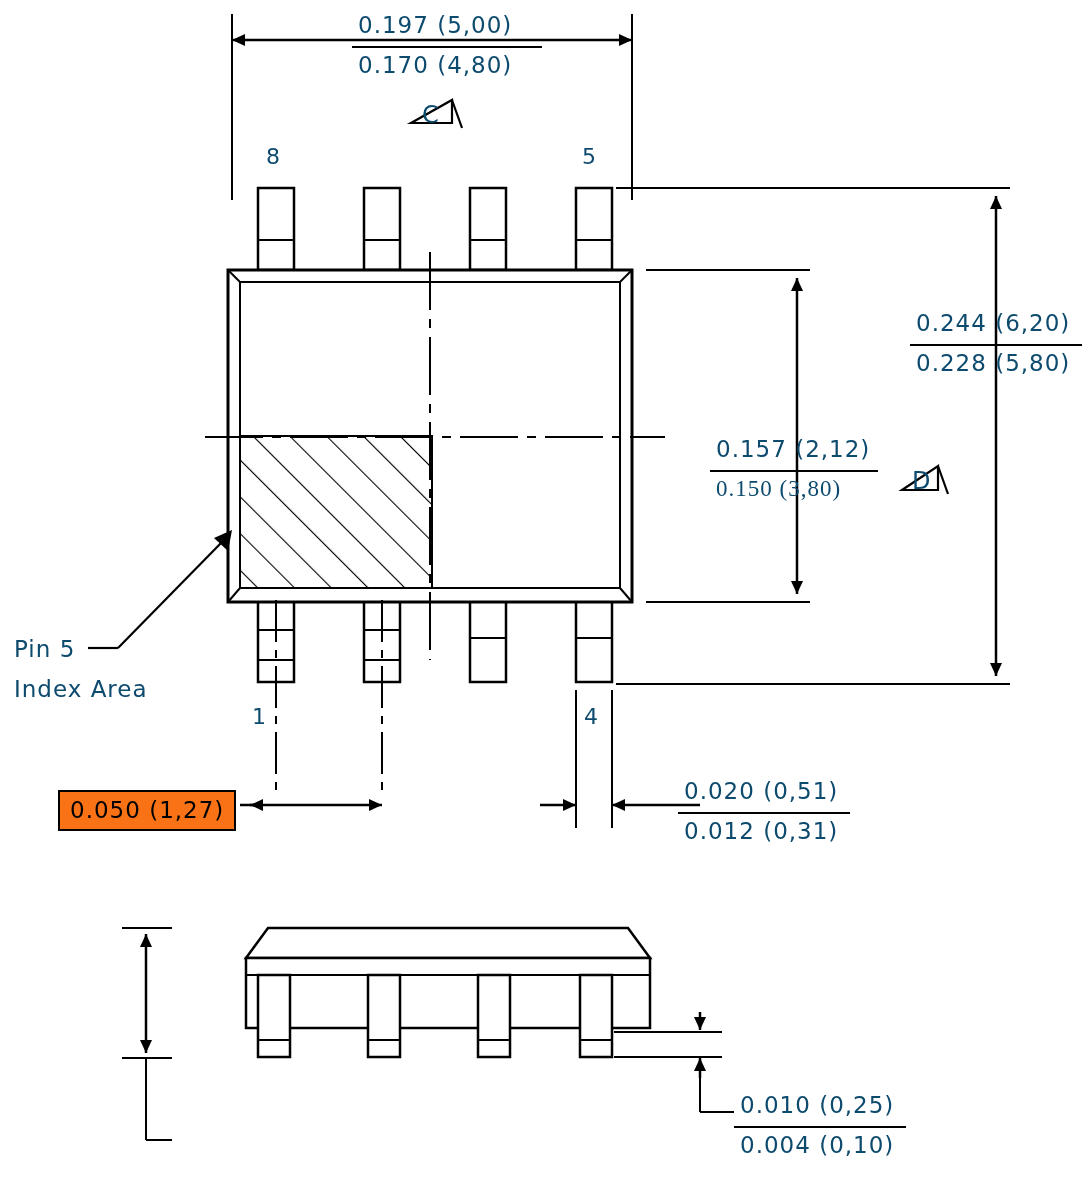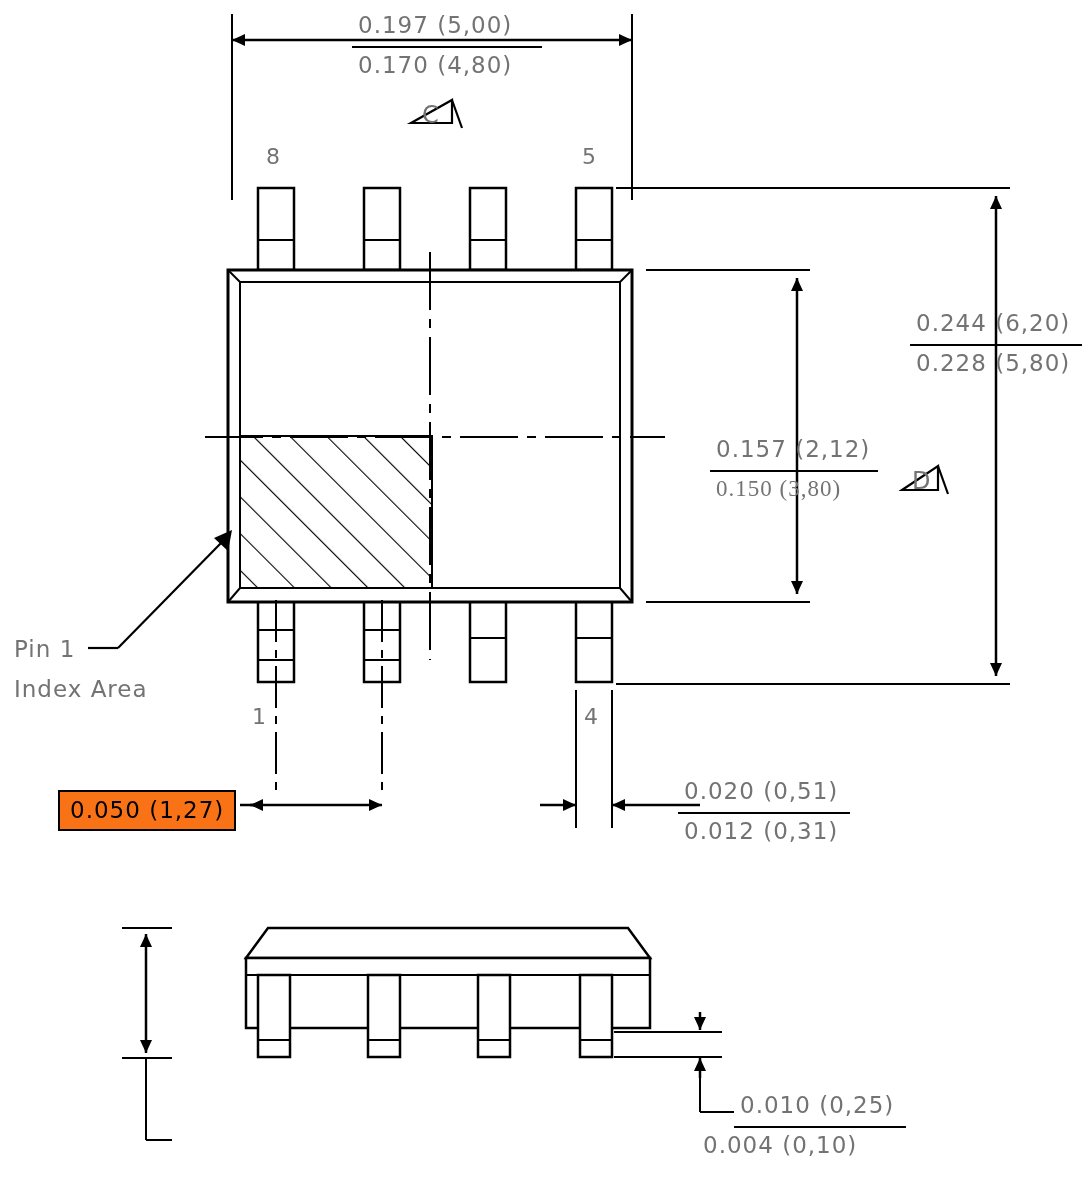--- a/index.html
+++ b/index.html
@@ -12,21 +12,21 @@
   }
   #stage {
     position: relative;
     width: 1090px;
     height: 1200px;
     background: #ffffff;
     overflow: hidden;
   }
   .lbl {
     position: absolute;
-    color: #737373;
+    color: #0c4a6e;
     font-family: "DejaVu Sans", sans-serif;
     white-space: pre;
     letter-spacing: 0.5px;
   }
   .dim {
     font-size: 23px;
     letter-spacing: 1px;
   }
   .pinnum {
     font-size: 22px;
@@ -222,27 +222,27 @@
   <div class="lbl pinnum" style="left:584px; top:704px;">4</div>
 
   <div class="lbl dim" style="left:716px; top:436px;">0.157 (2,12)</div>
   <div class="fracline" style="left:710px; top:470px; width:168px;"></div>
   <div class="lbl dim" style="left:716px; top:476px;font-family:Liberation Serif, serif;">0.150 (3,80)</div>
 
   <div class="lbl dim" style="left:916px; top:310px;">0.244 (6,20)</div>
   <div class="fracline" style="left:910px; top:344px; width:172px;"></div>
   <div class="lbl dim" style="left:916px; top:350px;text-align:right;">0.228 (5,80)</div>
 
-  <div class="lbl note" style="left:14px; top:636px;">Pin 1</div>
+  <div class="lbl note" style="left:14px; top:636px;">Pin 5</div>
   <div class="lbl note" style="left:14px; top:676px;">Index Area</div>
 
   <div class="boxed" style="left:58px; top:790px;">0.050 (1,27)</div>
 
   <div class="lbl dim" style="left:684px; top:778px;">0.020 (0,51)</div>
   <div class="fracline" style="left:678px; top:812px; width:172px;"></div>
   <div class="lbl dim" style="left:684px; top:818px;">0.012 (0,31)</div>
 
 
   <div class="lbl dim" style="left:740px; top:1092px;">0.010 (0,25)</div>
   <div class="fracline" style="left:734px; top:1126px; width:172px;"></div>
-  <div class="lbl dim" style="left:703px; top:1132px;text-align:center;">0.004 (0,10)</div>
+  <div class="lbl dim" style="left:740px; top:1132px;text-align:center;">0.004 (0,10)</div>
 
 </div>
 
 </body></html>

